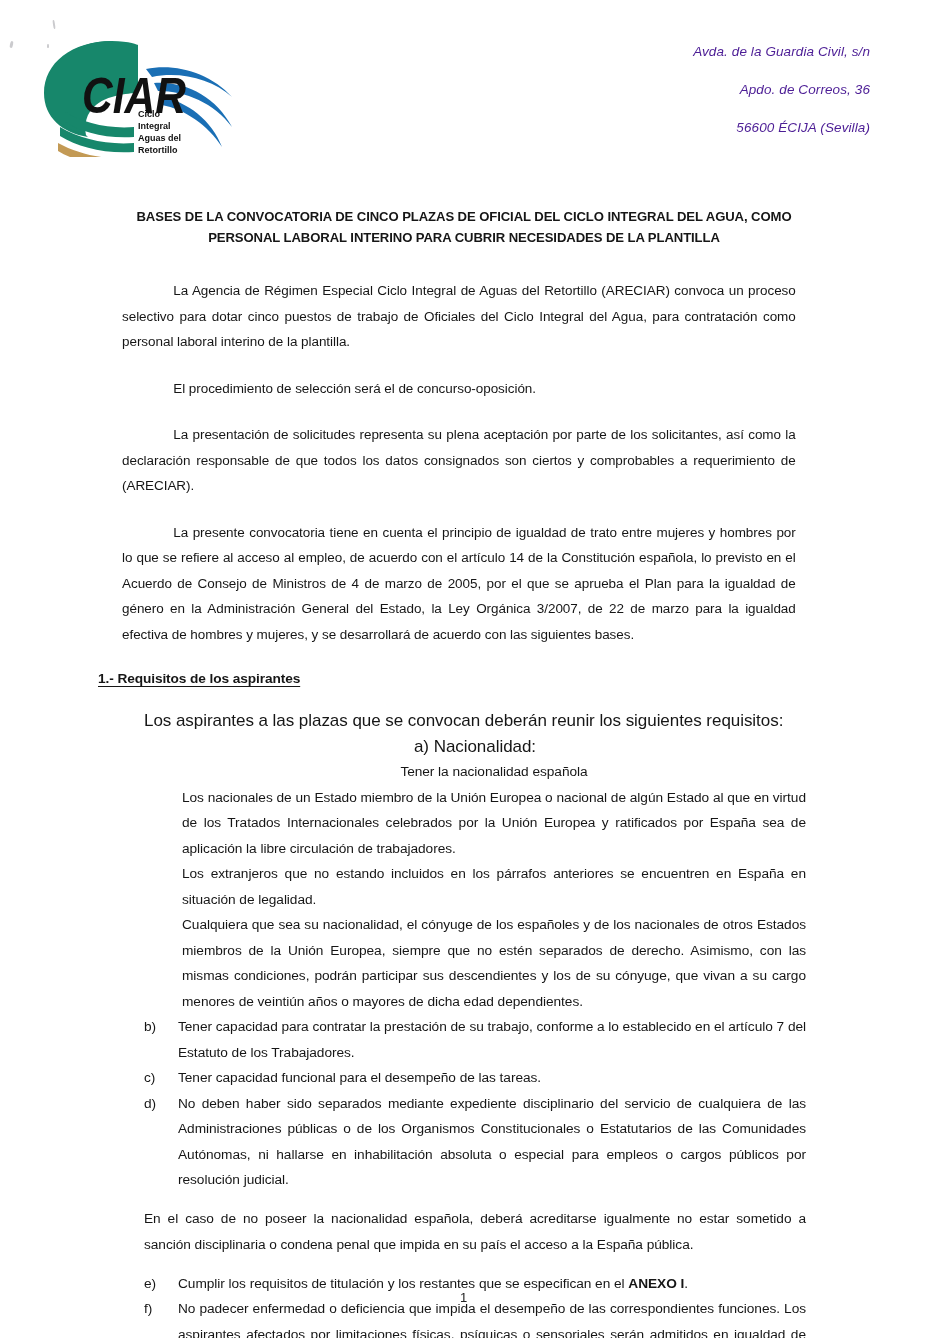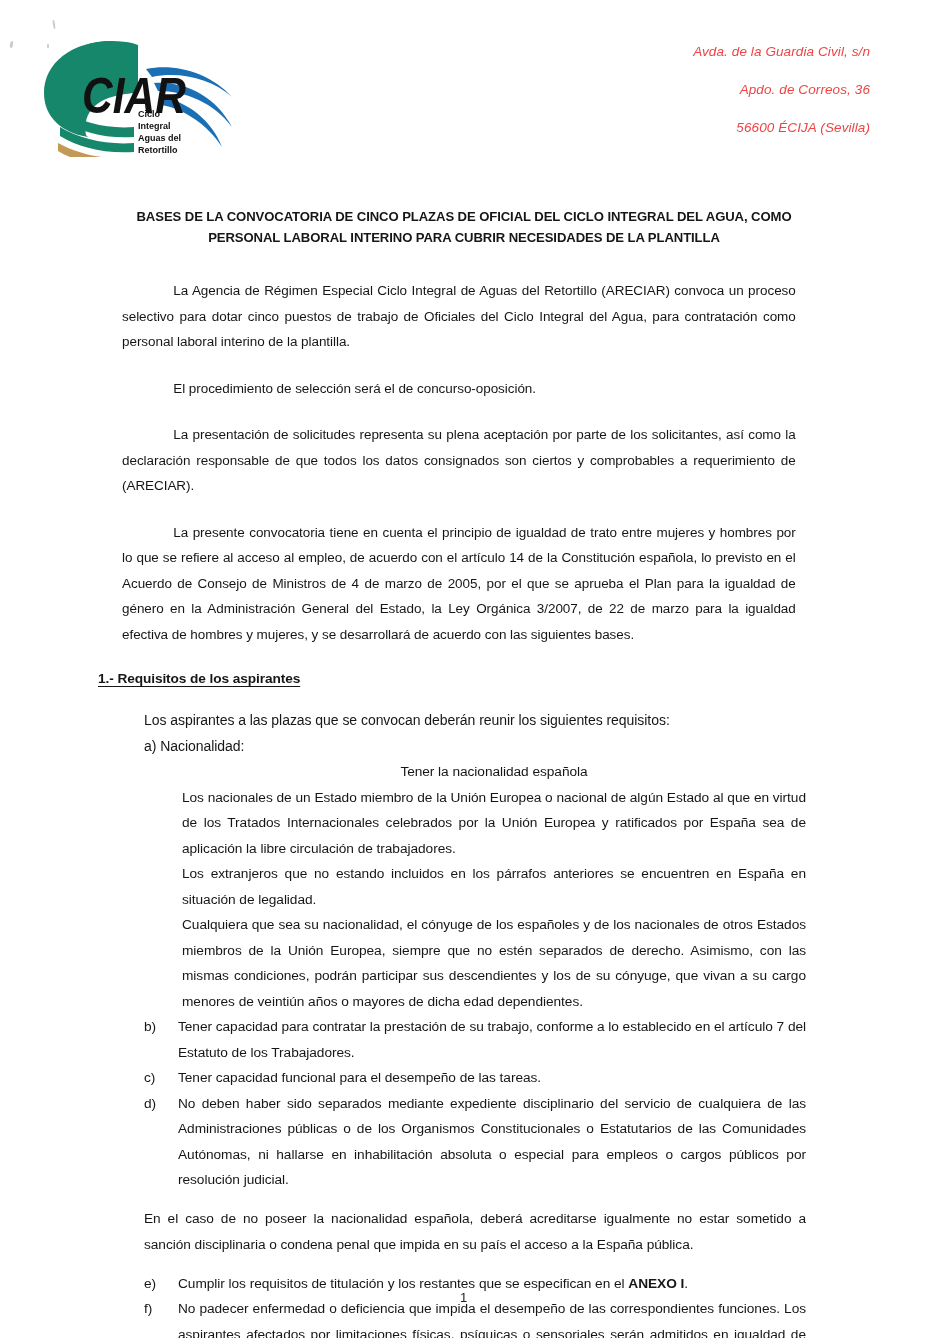--- a/index.html
+++ b/index.html
@@ -46,21 +46,21 @@
   .logo svg { display: block; width: 206px; height: 122px; }
 
   .addr {
     position: absolute;
     right: 57px;
     top: 44px;
     text-align: right;
     font-family: "Liberation Sans", sans-serif;
     font-style: italic;
     font-size: 13.5px;
-    color: #ef4444;
+    color: #4c1d95;
     letter-spacing: .1px;
   }
   .addr div { margin-bottom: 23px; white-space: nowrap; }
   .addr div:last-child { margin-bottom: 0; }
 
   
   .content {
     position: absolute;
     left: 122px;
     top: 206px;
@@ -99,26 +99,26 @@
     letter-spacing: -0.1px;
   }
 
   .block {
     margin-left: 22px;
     width: 662px;
   }
 
   p.flow {
     margin: 0;
-    font-size: 14px;
-    line-height: 25.5px;
-    text-align: justify;
-    letter-spacing: -0.05px;
-  }
-  p.flow.nojust { text-align: left; }
+    font-size: 17px;
+    line-height: 25.5px;
+    text-align: justify;
+    letter-spacing: -0.05px;
+  }
+  p.flow.nojust { text-align: center; }
 
   .sub {
     margin-left: 38px;
     width: 624px;
   }
   .sub p {
     margin: 0;
     font-size: 13.7px;
     line-height: 25.5px;
     text-align: justify;

